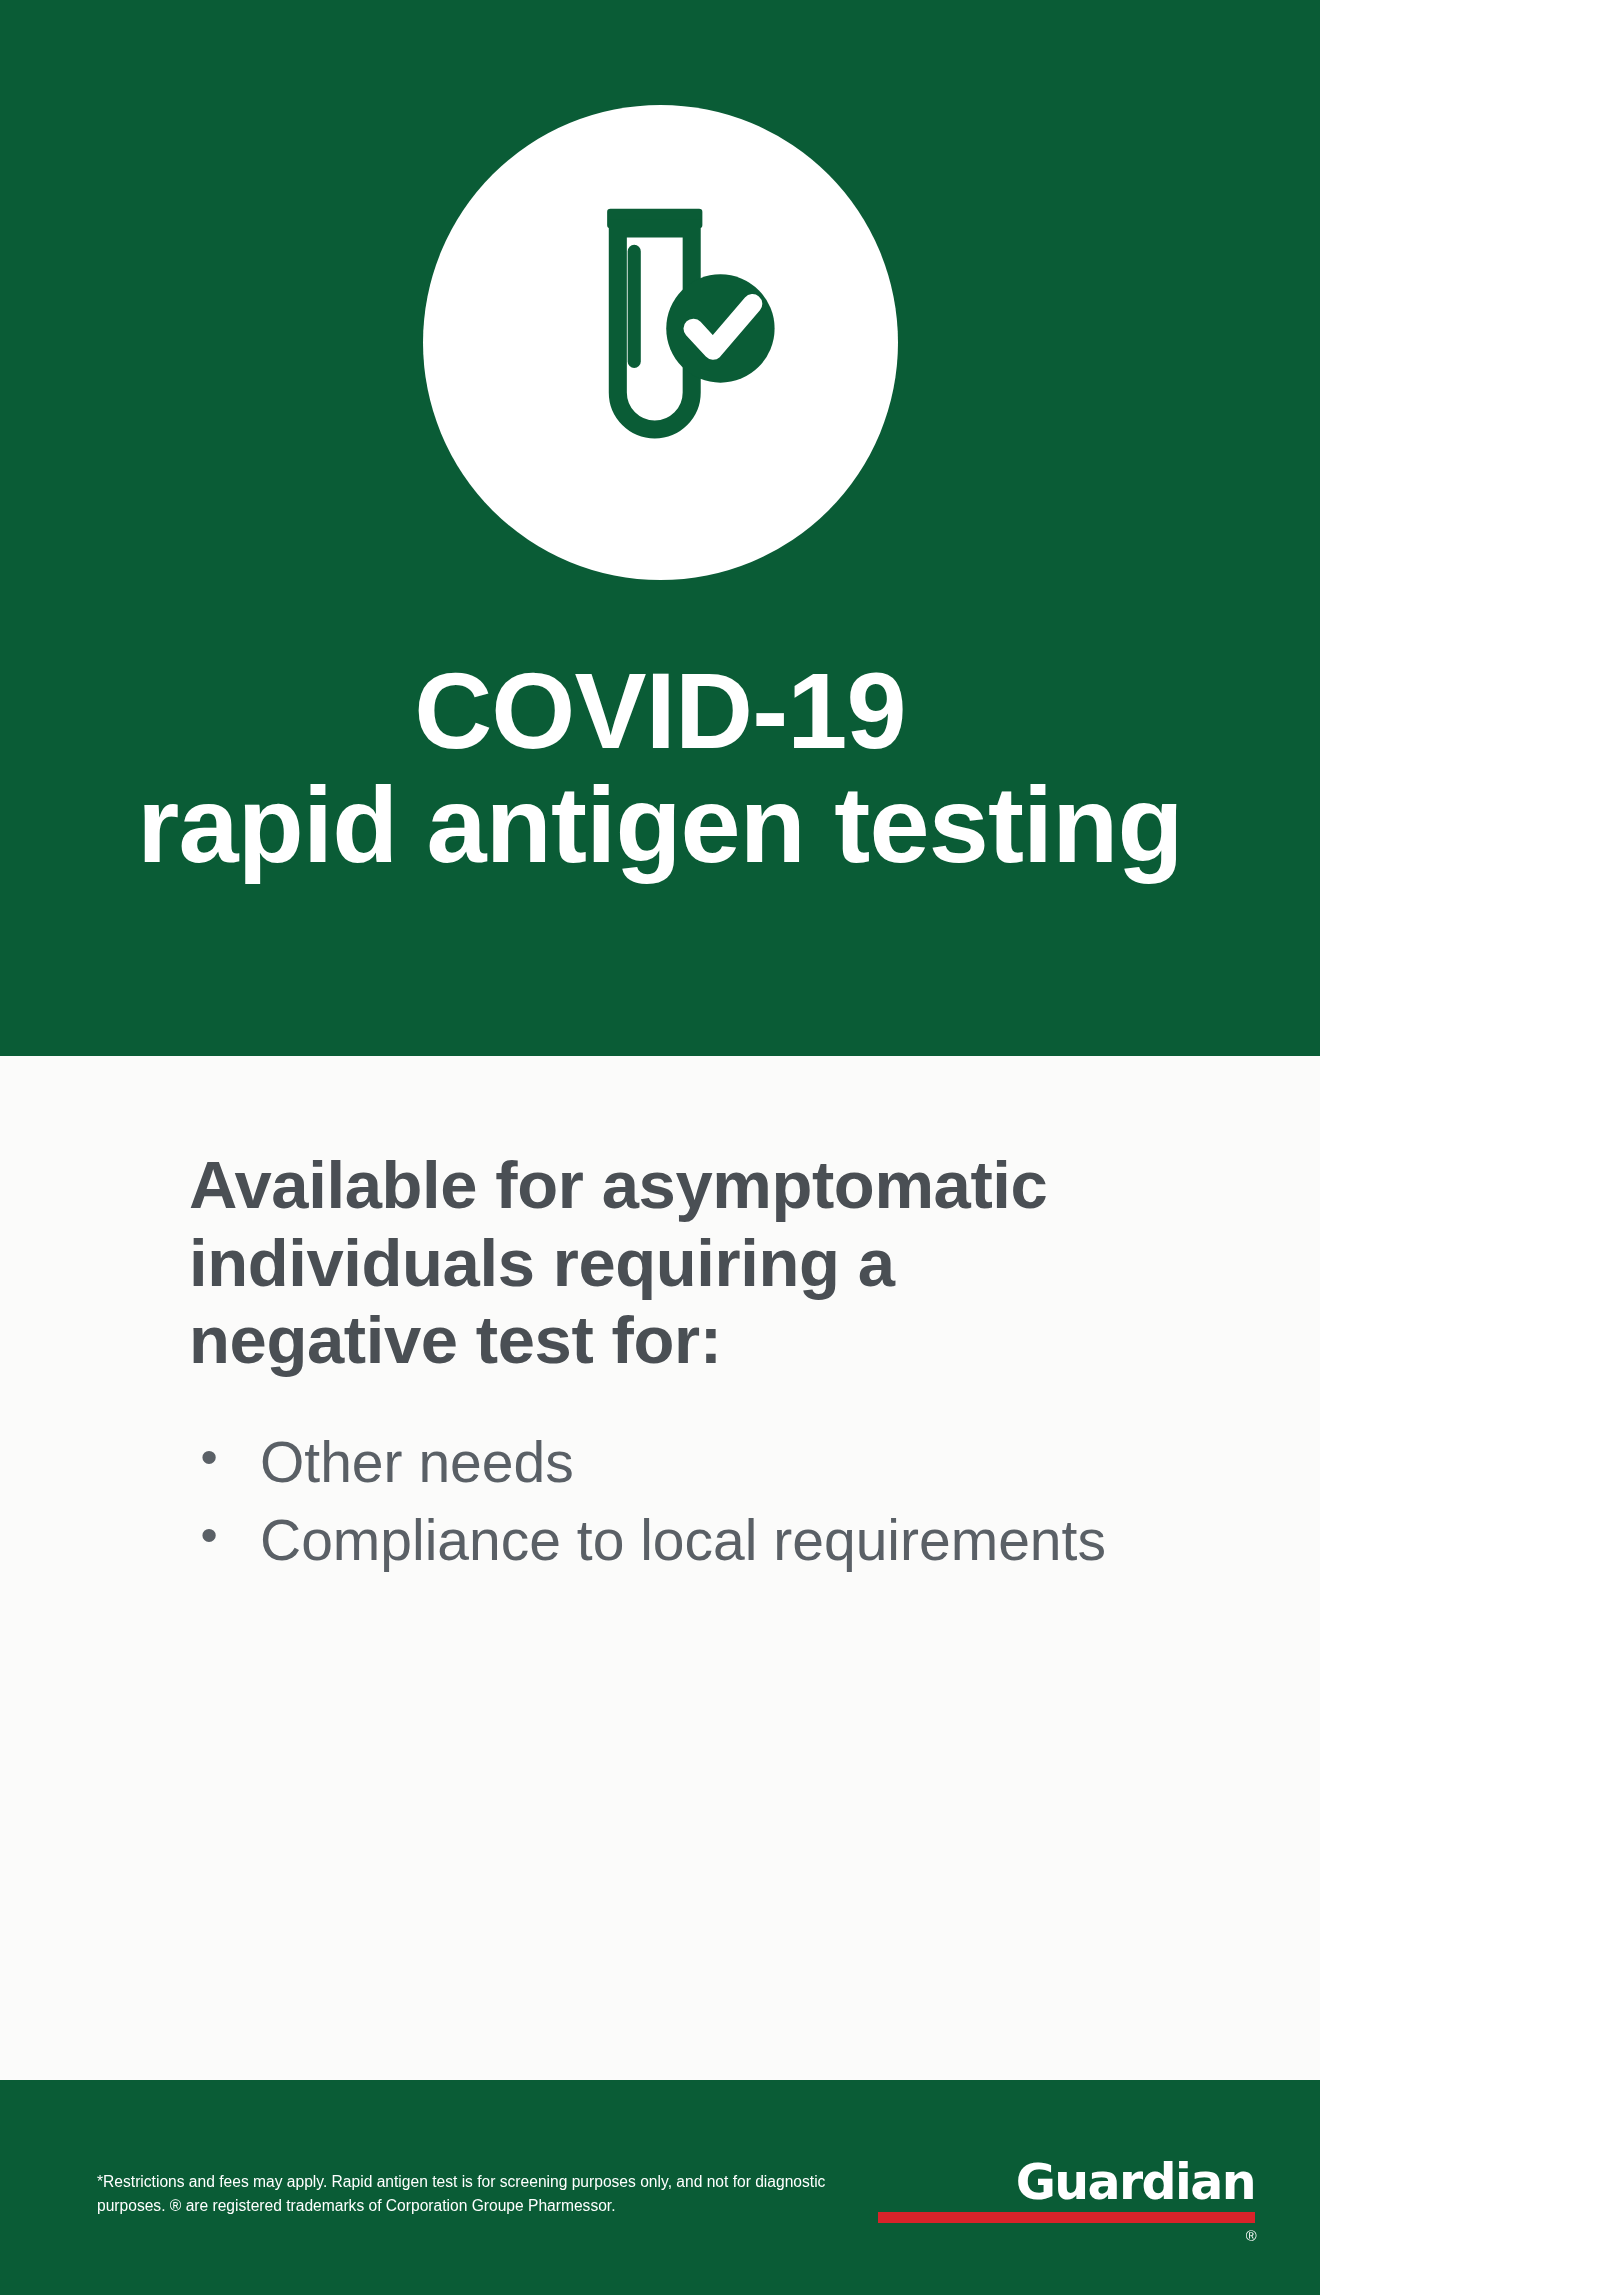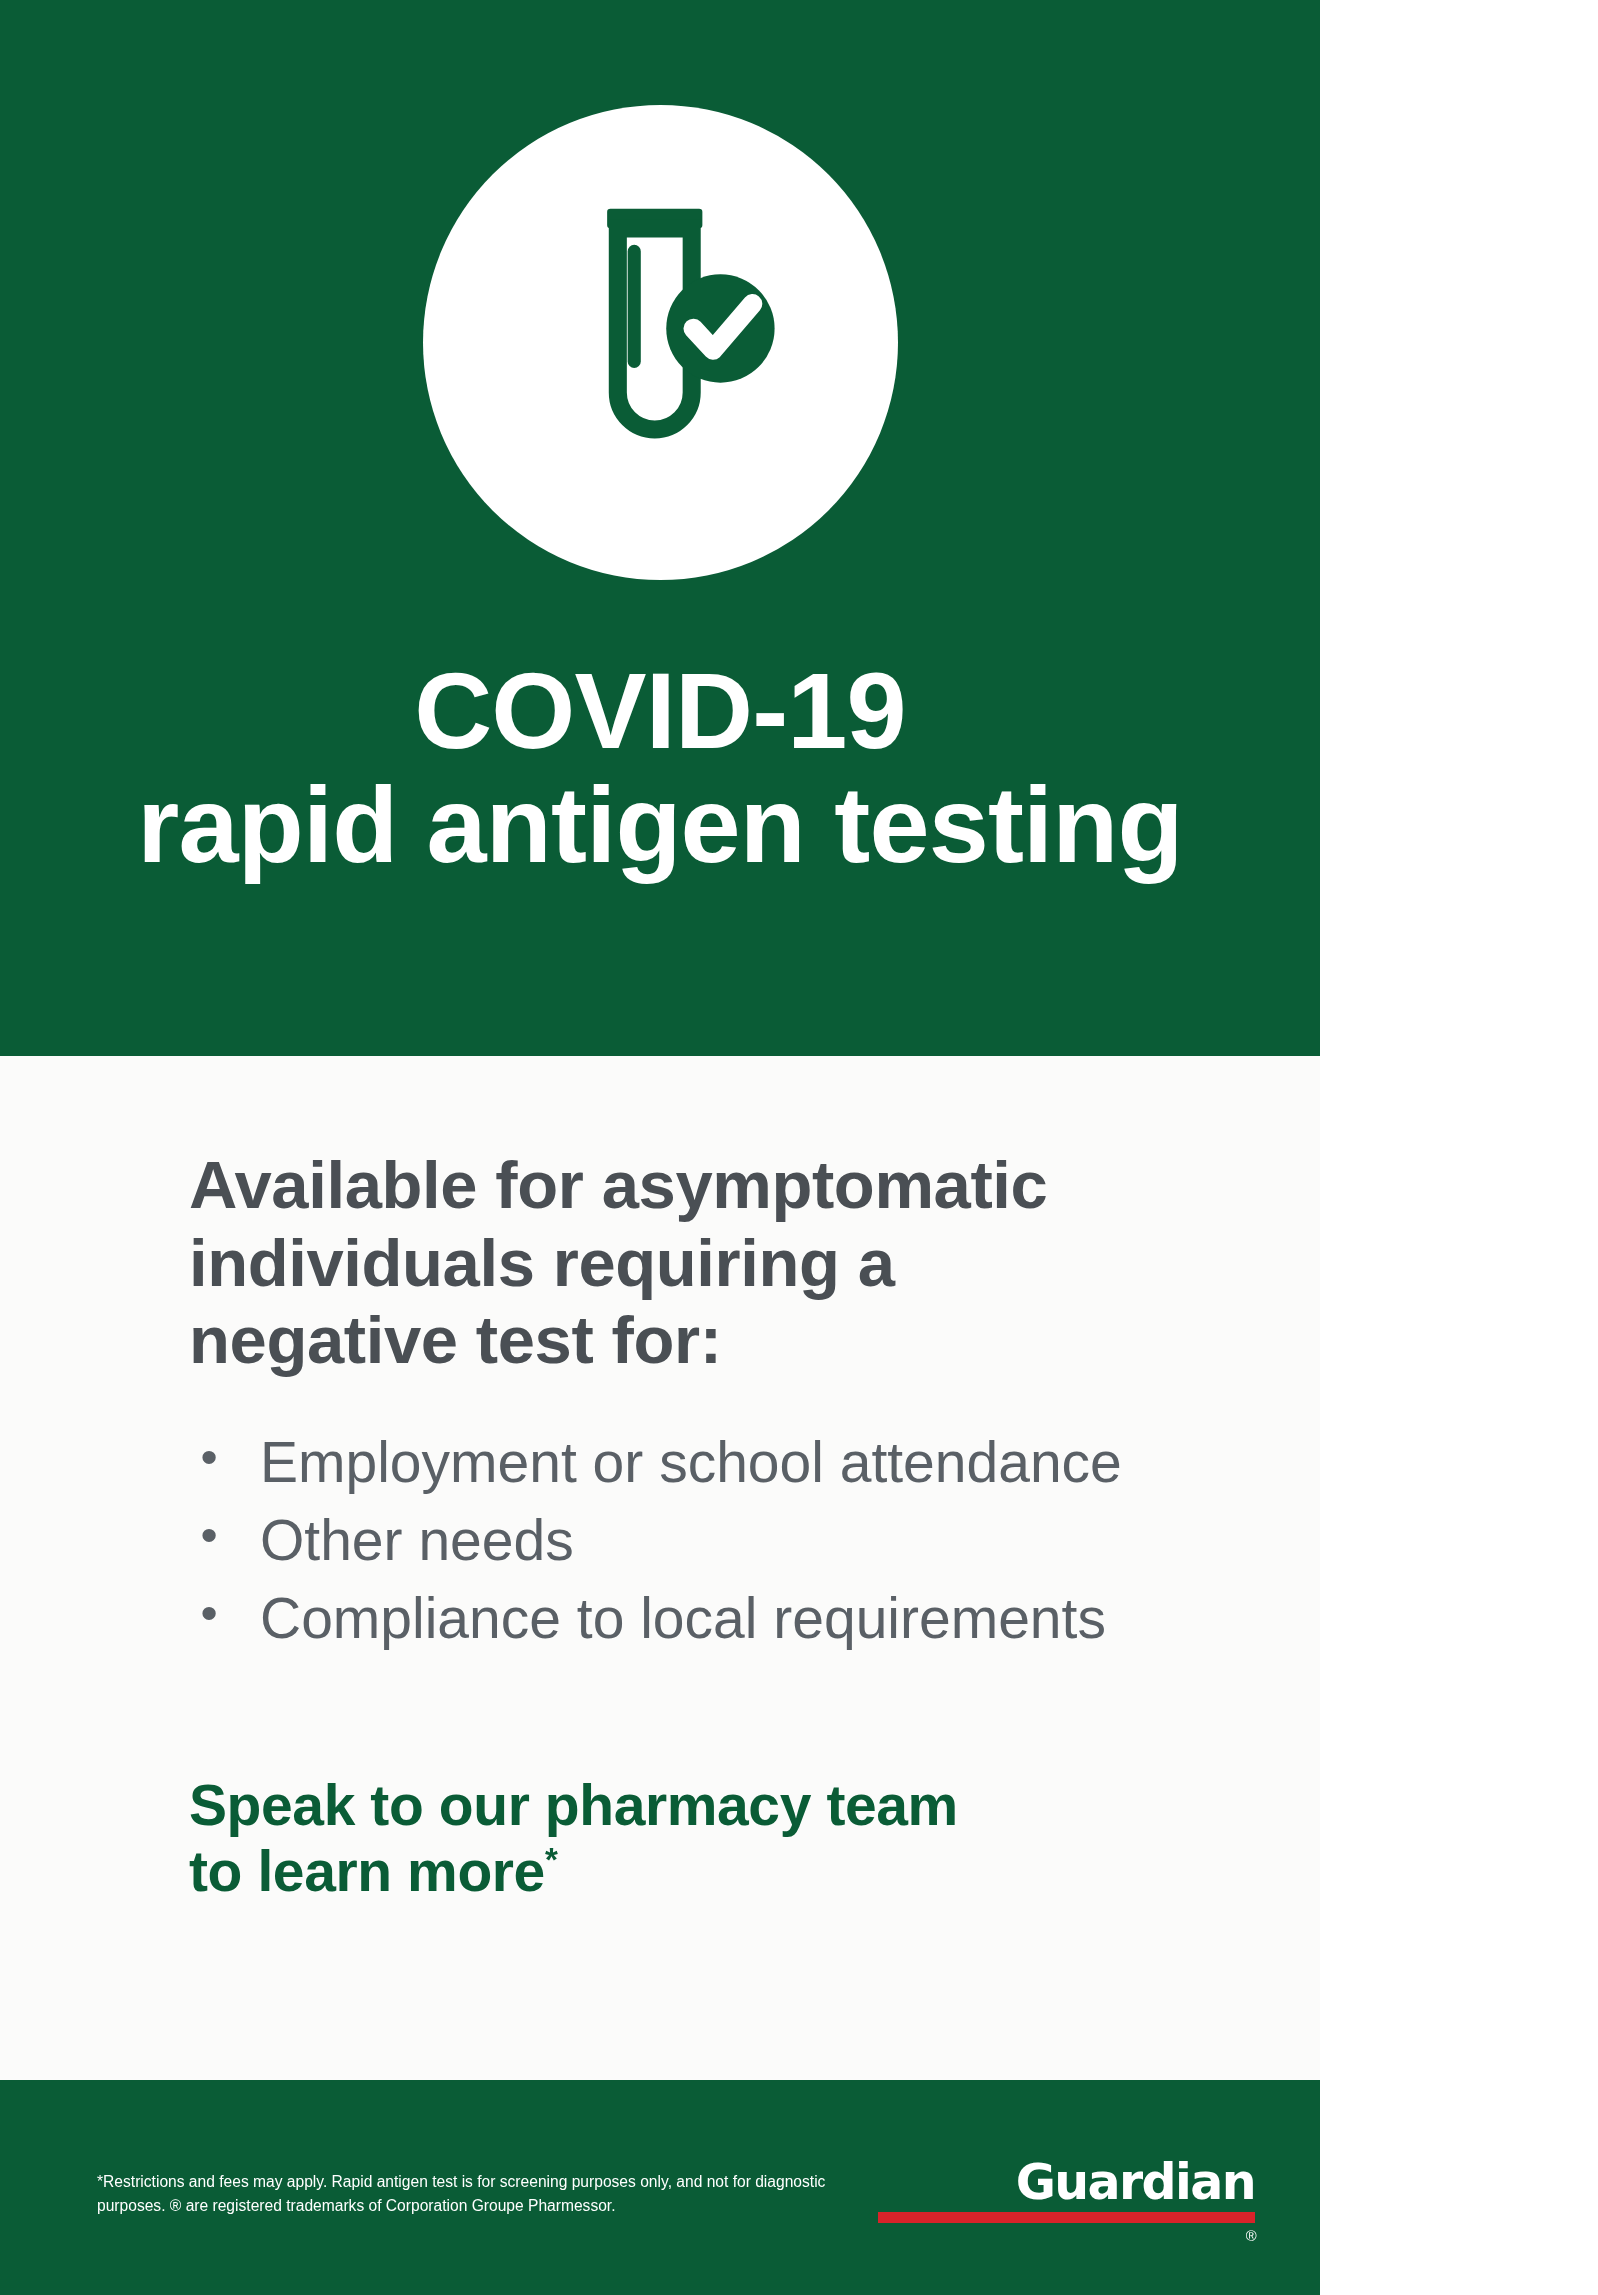--- a/index.html
+++ b/index.html
@@ -186,29 +186,24 @@
       <span class="line1">COVID-19</span>
       <span class="line2">rapid antigen testing</span>
     </div>
   </div>
 
   <div class="body-section">
 
     <p class="lead">Available for asymptomatic individuals requiring a negative test for:</p>
 
     <ul class="bullets">
-      <li>Employment or school attendance</li>
       <li>Other needs</li>
       <li>Compliance to local requirements</li>
     </ul>
 
-    <div class="cta">
-      <span class="cta-line">Speak to our pharmacy team</span>
-      <span class="cta-line"><span>to learn more</span><sup>*</sup></span>
-    </div>
   </div>
 
   <div class="footer">
     <div class="disclaimer">*Restrictions and fees may apply. Rapid antigen test is for screening purposes only, and not for diagnostic purposes. ® are registered trademarks of Corporation Groupe Pharmessor.</div>
 
     <div class="brand">
       <div class="brand-word">Guardian</div>
       <div class="brand-rule"></div>
       <div class="brand-reg">®</div>
     </div>

